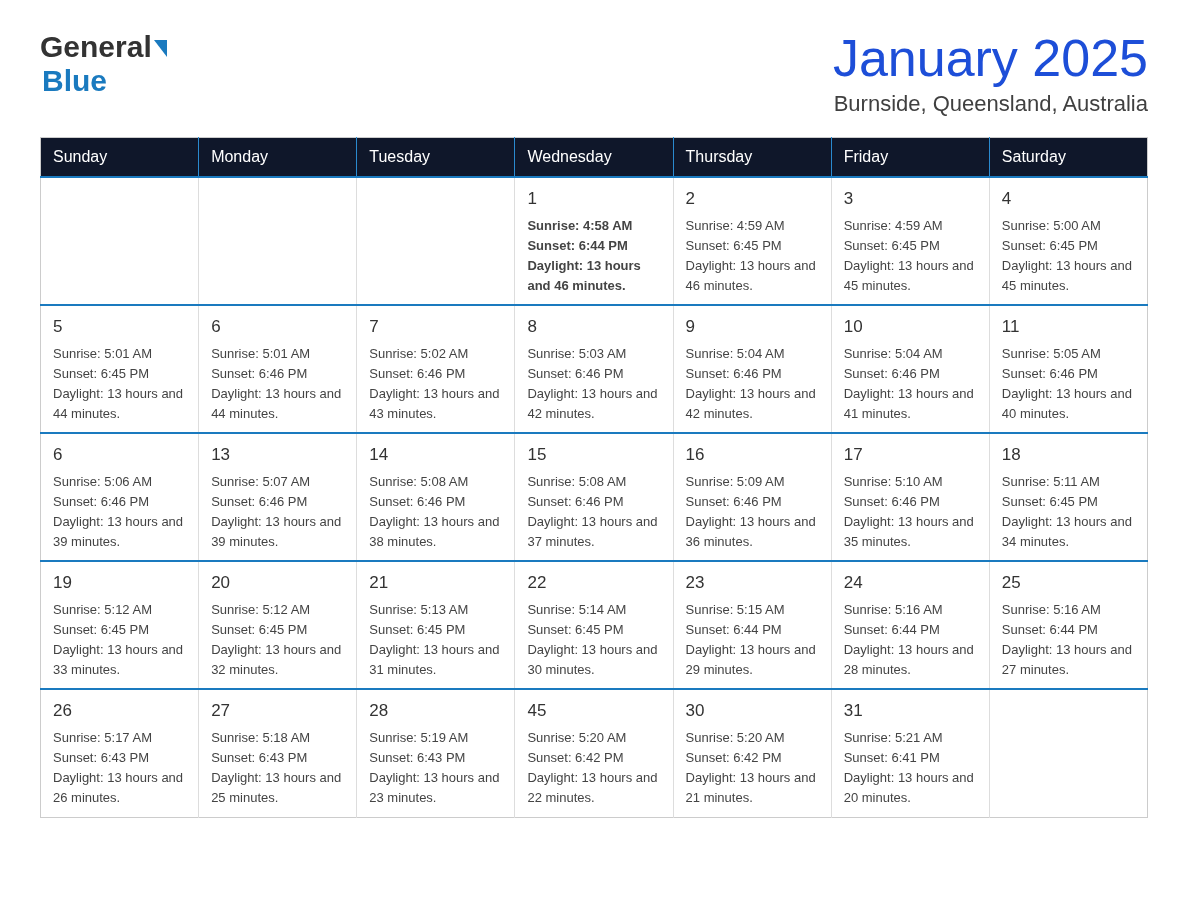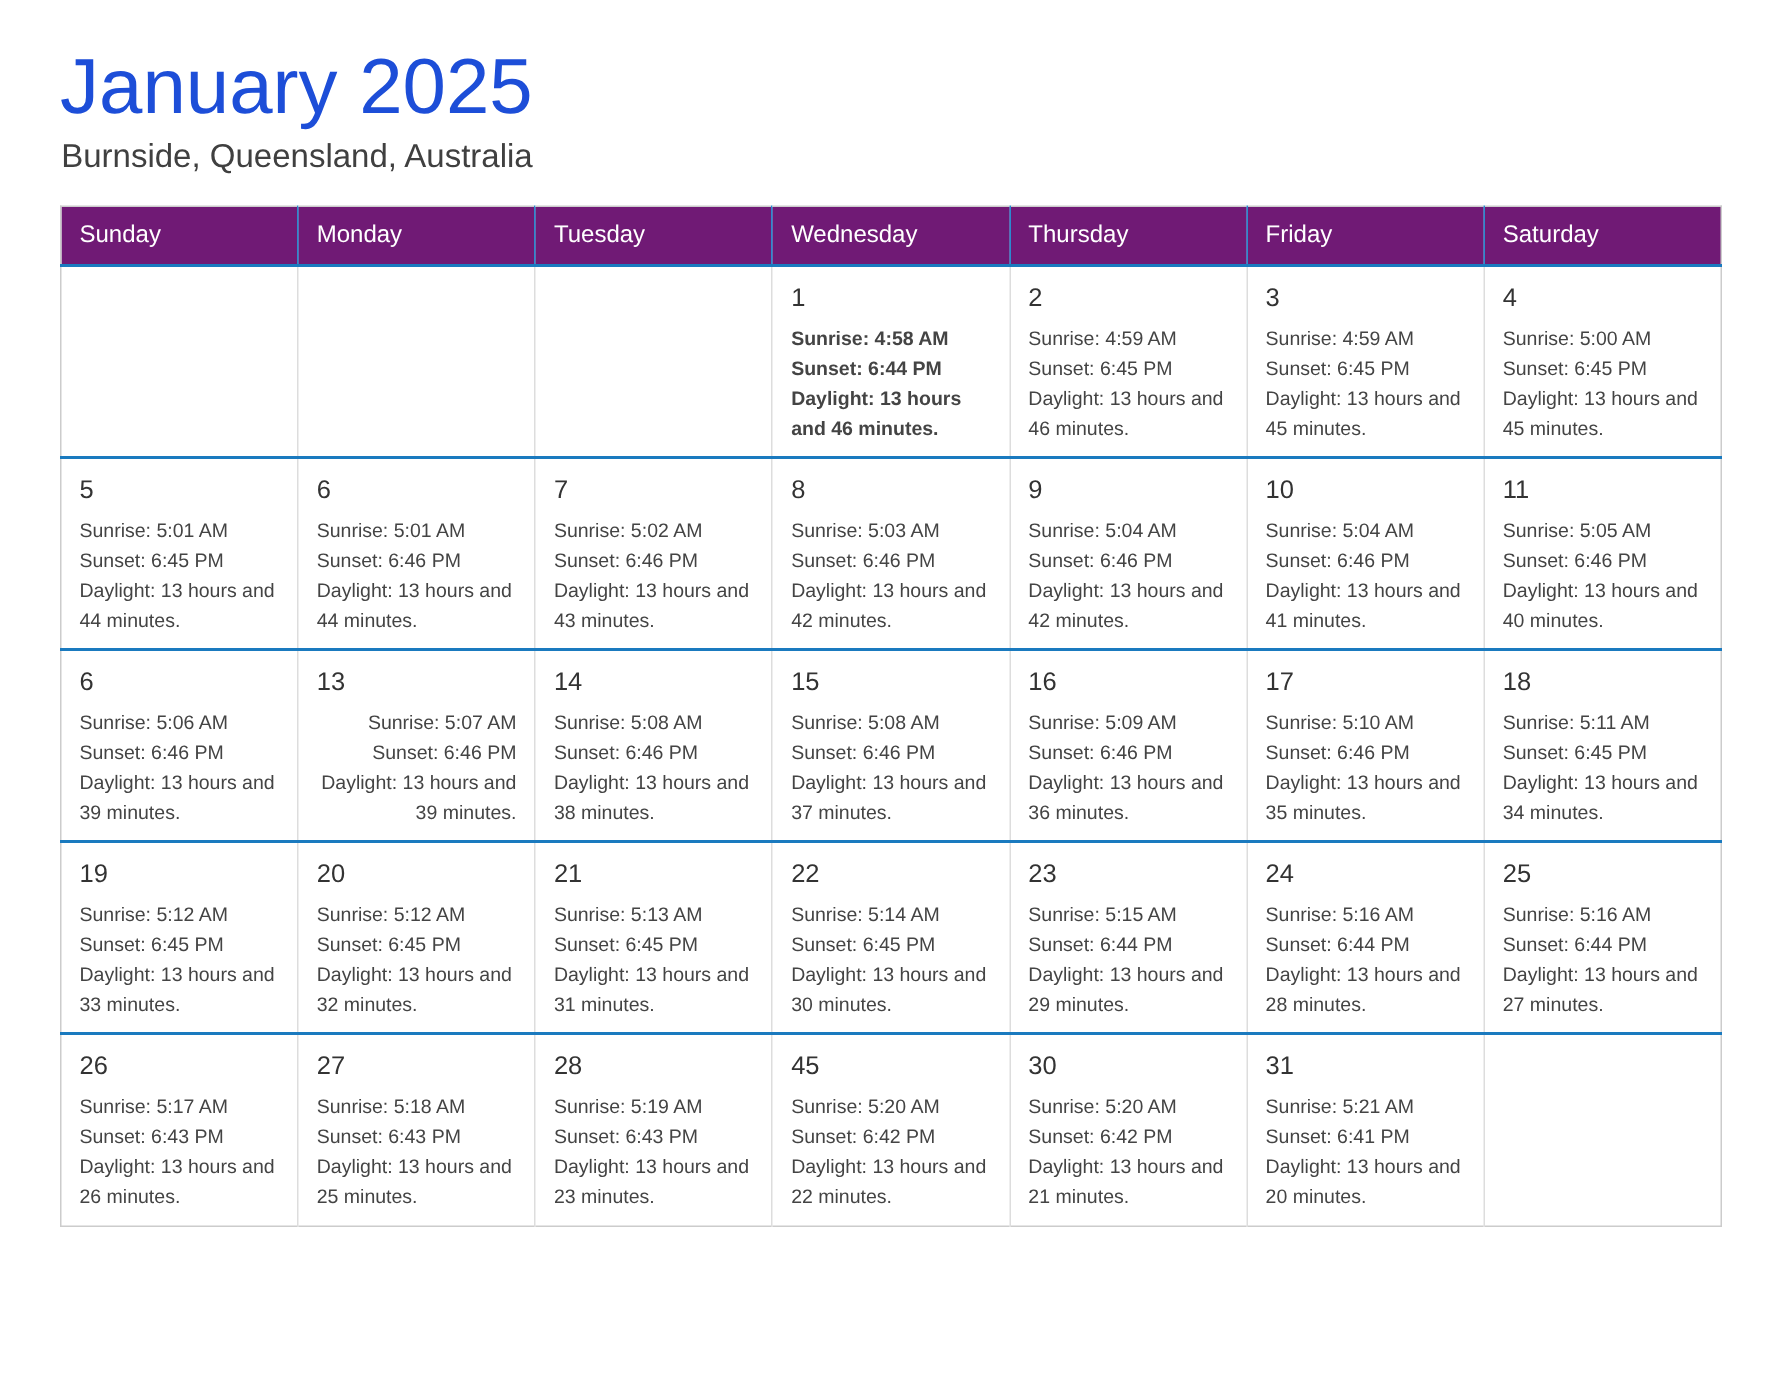--- a/index.html
+++ b/index.html
@@ -34,21 +34,21 @@
       font-size: 22px;
       color: #404040;
       margin-top: 4px;
     }
     .calendar {
       width: 100%;
       border-collapse: collapse;
       border: 1px solid #ccc;
     }
     .calendar thead tr {
-      background-color: #701a75;
+      background-color: #0f172a;
       margin-left: 36px;
     }
     .calendar thead th {
       color: #fff;
       font-size: 16px;
       font-weight: normal;
       padding: 10px 12px;
       text-align: left;
       border-right: 1px solid #2a8acf;
       width: 14.28%;
@@ -84,20 +84,26 @@
       line-height: 1.55;
     }
     .empty-cell {
       background: #fff;
     }
   </style>
 </head>
 <body>
 
 <div class="header">
+  <div class="logo">
+    <div style="position:relative; display:inline-block;">
+      <span style="font-size:30px; font-weight:bold; color:#333; font-family:Arial;">General</span><span style="display:inline-block; width:0; height:0; border-left:13px solid transparent; border-right:0px solid transparent; border-top:17px solid #1a7abf; margin-left:2px; vertical-align:middle; margin-top:-8px;"></span><br>
+      <span style="font-size:30px; font-weight:bold; color:#1a7abf; font-family:Arial; margin-left:2px;">Blue</span>
+    </div>
+  </div>
   <div class="title-section">
     <div class="page-title">January 2025</div>
     <div class="subtitle">Burnside, Queensland, Australia</div>
   </div>
 </div>
 
 <table class="calendar">
   <thead>
     <tr>
 
@@ -187,21 +193,21 @@
       </tr>
       <tr>
         <td>
           <span class="day-number">6</span>
           <div class="day-info" style="white-space: pre-line;">Sunrise: 5:06 AM
 Sunset: 6:46 PM
 Daylight: 13 hours and 39 minutes.</div>
         </td>
         <td>
           <span class="day-number">13</span>
-          <div class="day-info" style="white-space: pre-line; text-align: right;">Sunrise: 5:07 AM
+          <div class="day-info" style="white-space: pre-line;">Sunrise: 5:07 AM
 Sunset: 6:46 PM
 Daylight: 13 hours and 39 minutes.</div>
         </td>
         <td>
           <span class="day-number">14</span>
           <div class="day-info" style="white-space: pre-line;">Sunrise: 5:08 AM
 Sunset: 6:46 PM
 Daylight: 13 hours and 38 minutes.</div>
         </td>
         <td>

